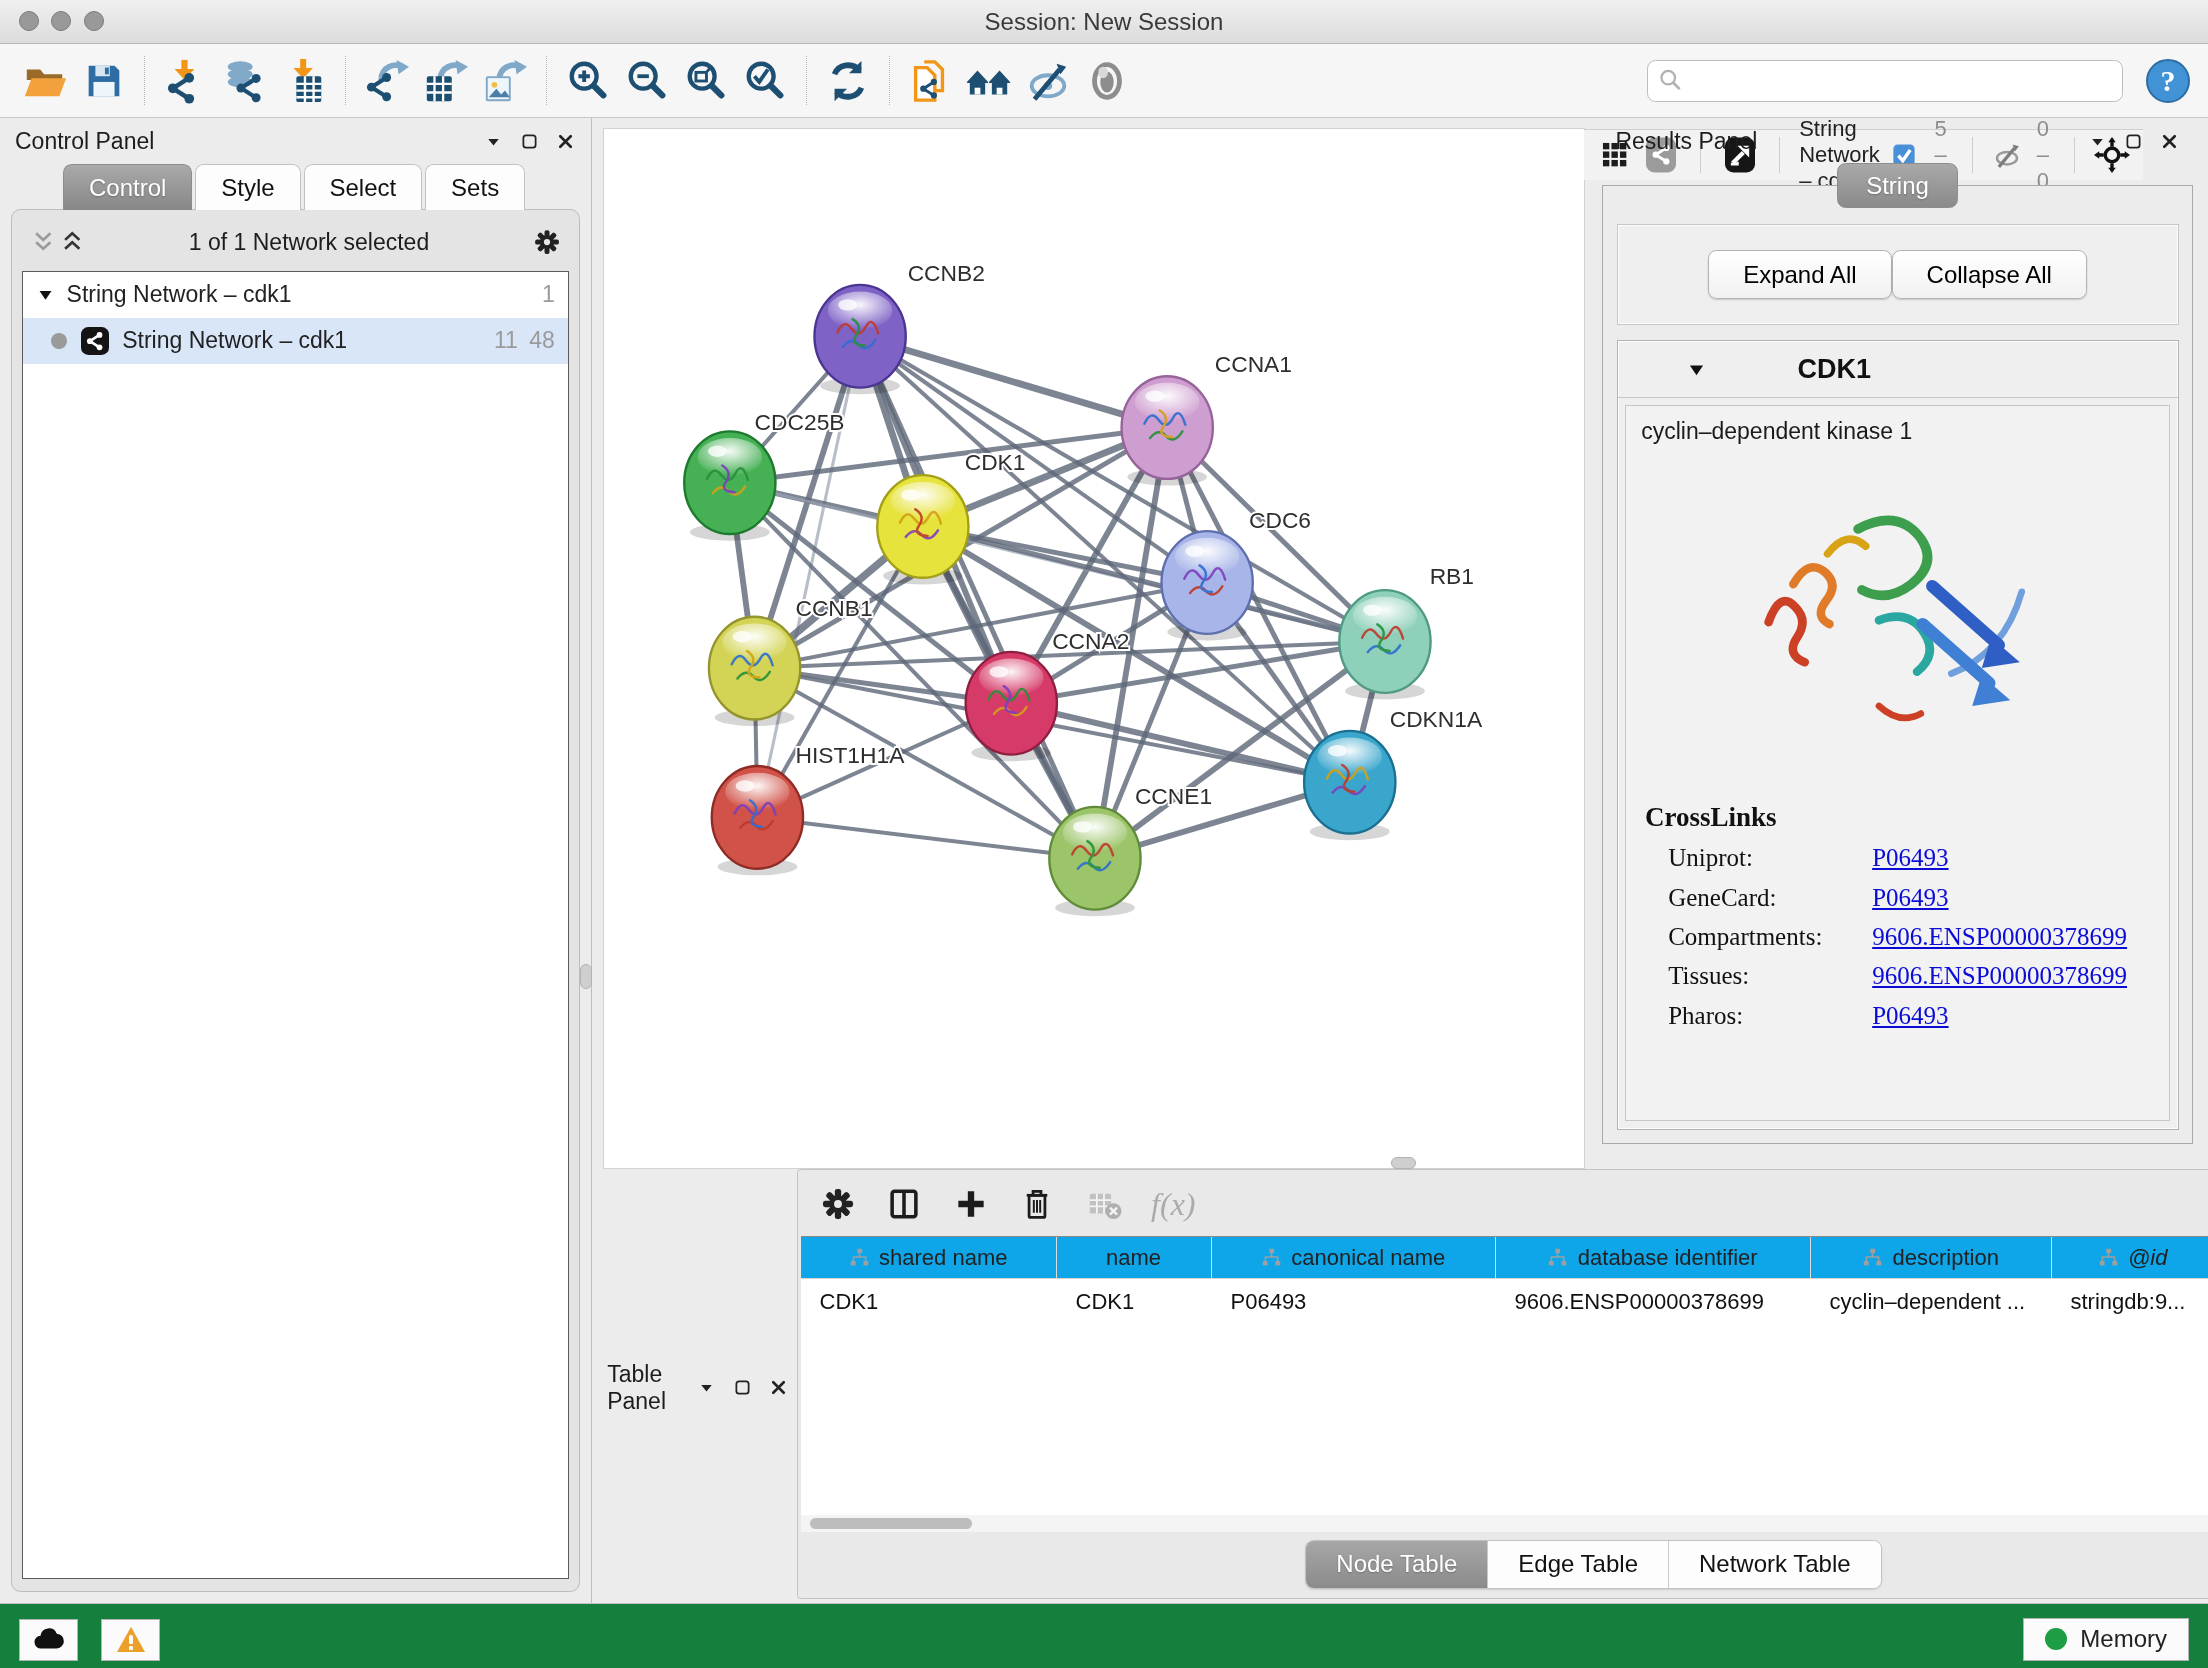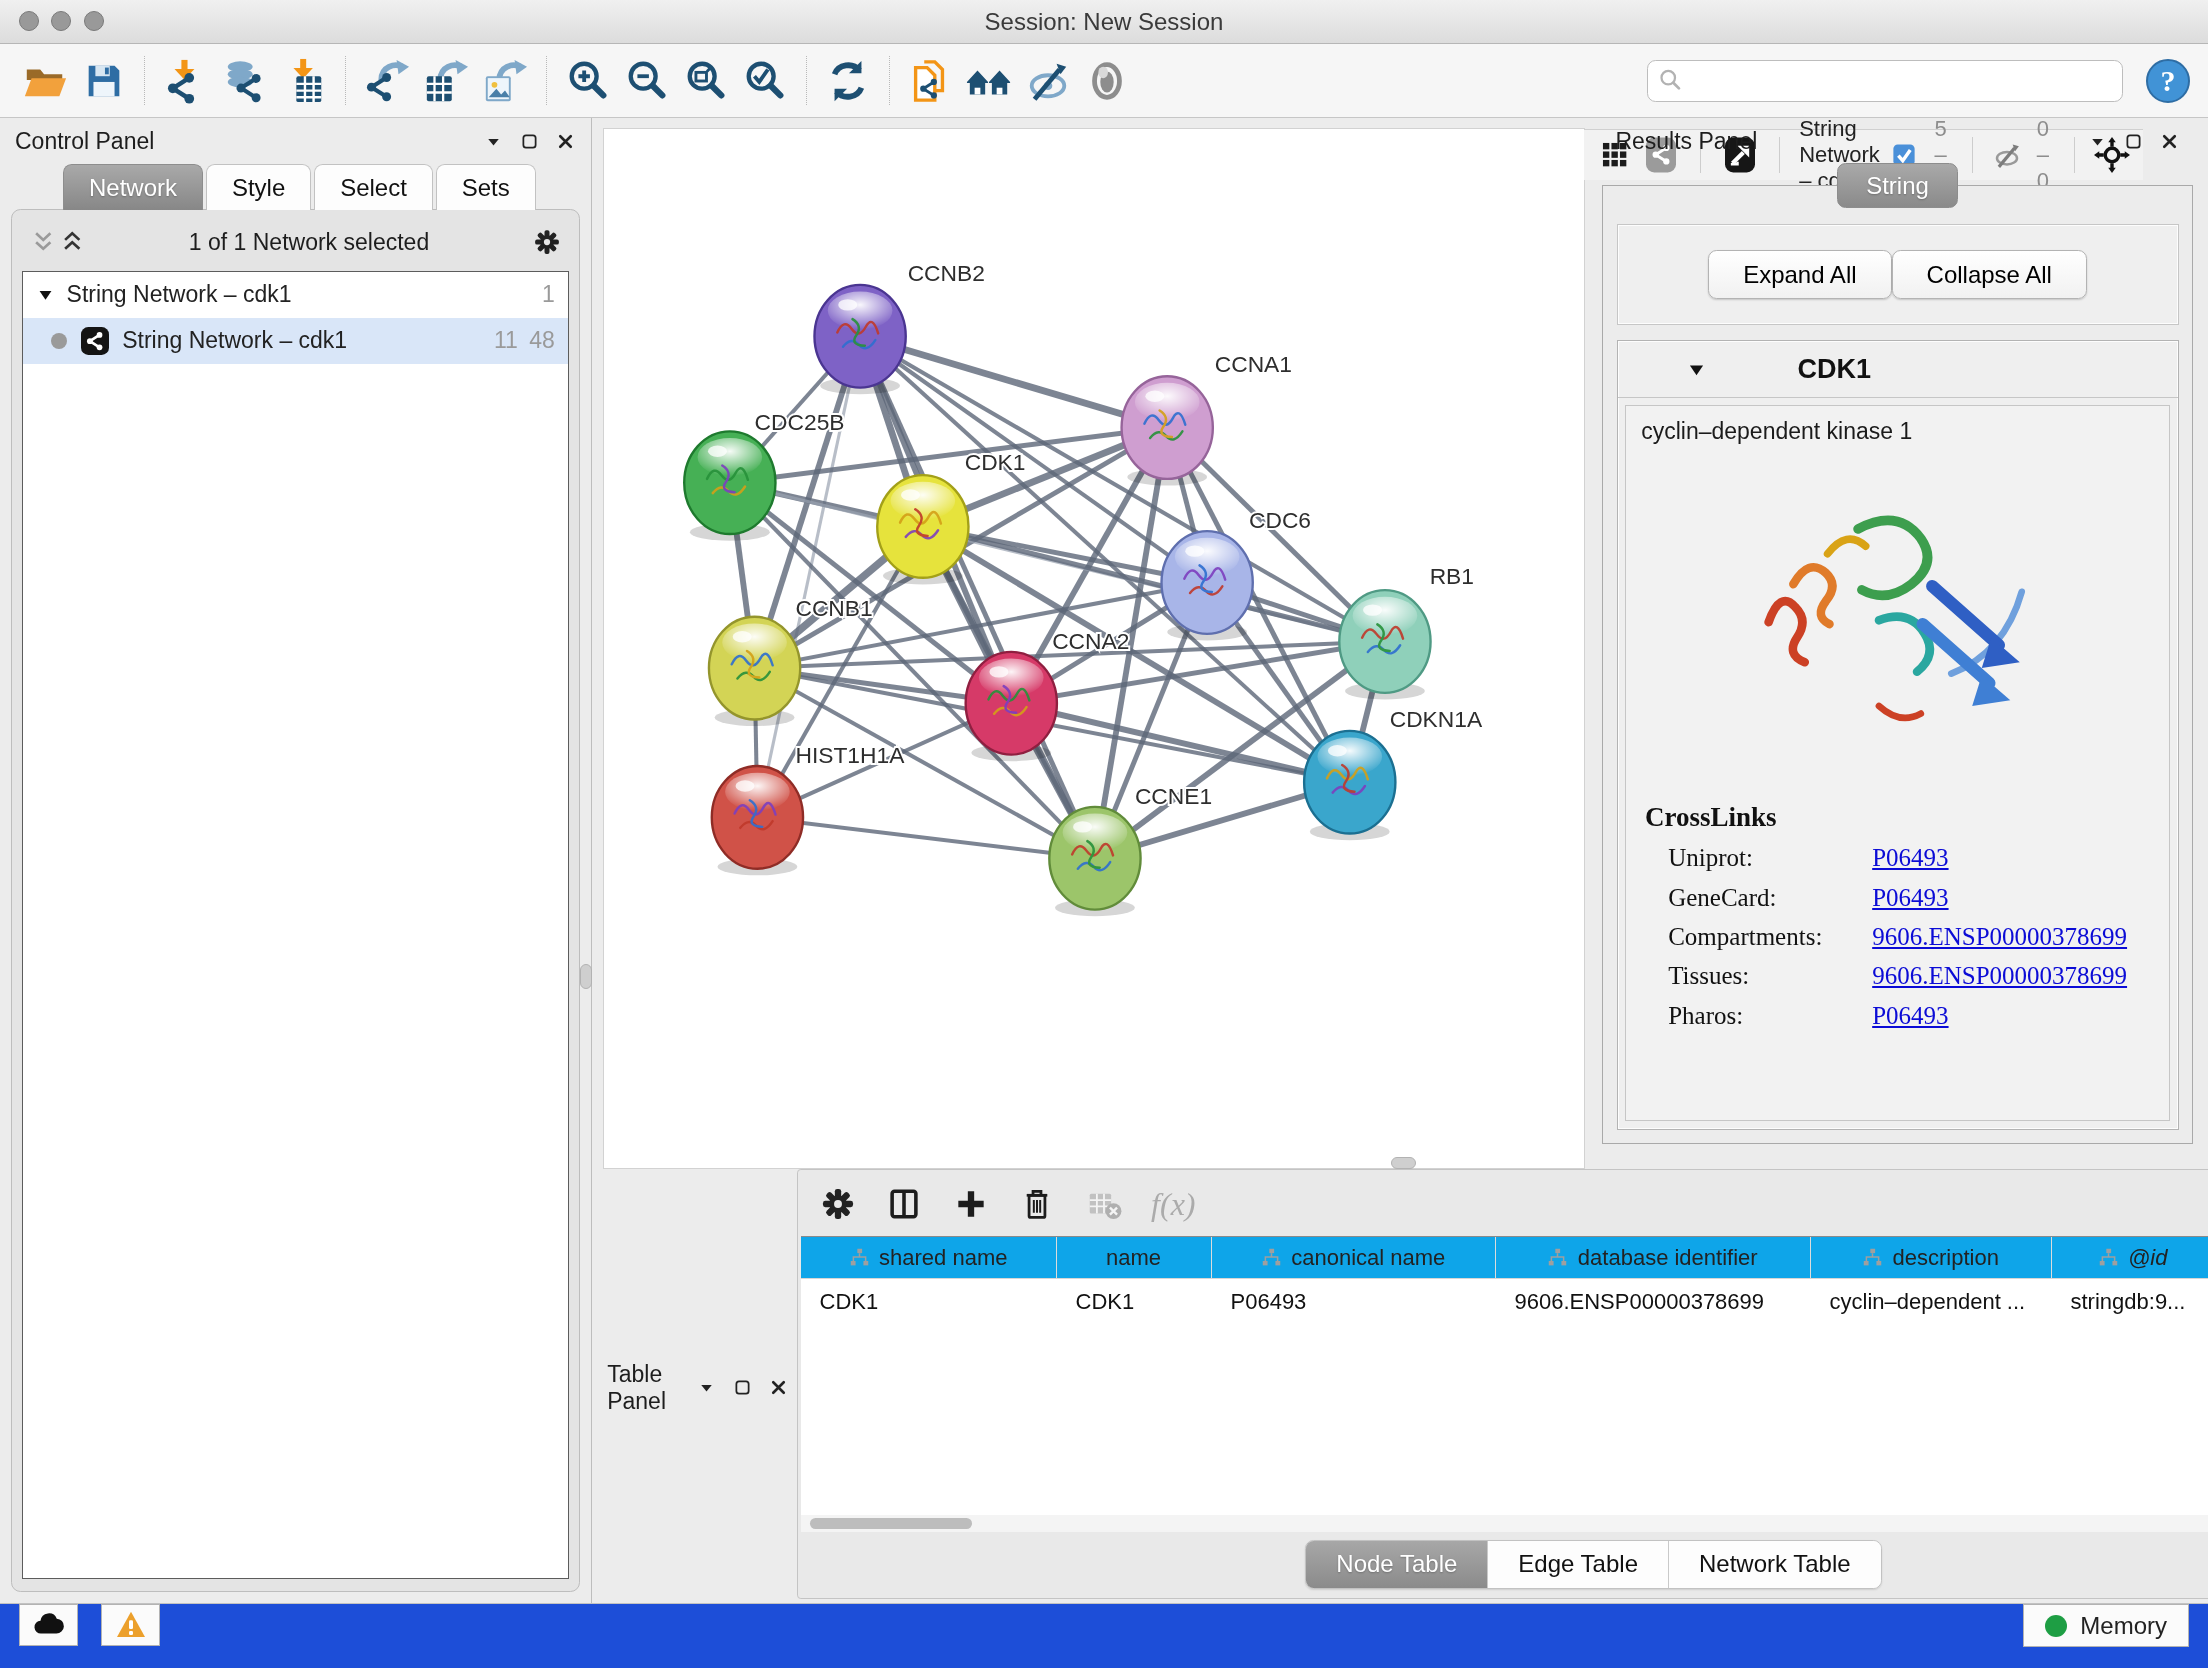--- a/index.html
+++ b/index.html
@@ -79,21 +79,21 @@
   .tbl-row{display:flex;height:46px;align-items:center;font-size:22px;color:#111;flex:none}
   .td{padding-left:19px;overflow:hidden;white-space:nowrap;flex:none}
   .hscroll{height:17px;background:#f4f4f4;margin:0 2.9px;position:relative;flex:none}
   .hthumb{position:absolute;left:9.5px;top:2.9px;width:162px;height:11.4px;border-radius:5.7px;background:#bdbdbd;cursor:pointer}
   .tp-tabs{display:flex;justify-content:center;padding:7.6px 0 9.5px 0}
   .tp-tabgroup{display:flex;border-radius:8.6px;overflow:hidden;border:1px solid #c2c2c2;box-shadow:0 1px 1.9px rgba(0,0,0,.12)}
   .tp-tab{font-size:24px;padding:9.5px 30px;background:#fdfdfd;color:#111;border-right:1px solid #c9c9c9;cursor:pointer}
   .tp-tab:last-child{border-right:none}
   .tp-tab.sel{background:linear-gradient(#a7a7a7,#8b8b8b);color:#fff;text-shadow:0 1px 1.9px rgba(0,0,0,.25)}
   
-  .statusbar{height:66px;background:#1d4ed8;border-top:1.9px solid #c2c2c2;display:flex;align-items:flex-start;padding:0 19px;gap:23px}
+  .statusbar{height:66px;background:#15803d;border-top:1.9px solid #c2c2c2;display:flex;align-items:flex-end;padding:8px 19px;gap:23px}
   .sb-btn{width:59px;height:42px;background:#fbfbfb;border:1.9px solid #b3b3b3;display:flex;align-items:center;justify-content:center;cursor:pointer}
   .memory-btn{margin-left:auto;display:flex;align-items:center;gap:13.3px;background:#fbfbfb;border:1.9px solid #b3b3b3;font-size:24px;padding:6.7px 21px;cursor:pointer}
   .green-dot{width:22px;height:22px;border-radius:50%;background:#1e9e44}
 </style>
 </head>
 <body>
 
 <div class="titlebar">
   <div class="traffic">
     <span class="tl"></span>
@@ -318,21 +318,21 @@
             <rect x="10" y="10" width="28" height="28" rx="6" fill="none" stroke="#222" stroke-width="4"></rect>
           </svg>
         </span>
       <span class="ph-btn">
           <svg viewBox="0 0 48 48" width="21" height="21">
             <path d="M12 12l24 24M36 12L12 36" stroke="#222" stroke-width="6" stroke-linecap="round"></path>
           </svg>
         </span>
     </div>
     <div class="cp-tabs">
-      <span class="tab sel">Network</span>
+      <span class="tab sel">Control</span>
       <span class="tab">Style</span>
       <span class="tab">Select</span>
       <span class="tab">Sets</span>
     </div>
     <div class="cp-box">
       <div class="cp-selector">
         <span class="ph-btn">
             <svg viewBox="0 0 48 48" width="28.5" height="28.5">
               <g fill="none" stroke="#9a9a9a" stroke-width="4.5">
                 <path d="M12 9l12 11 12-11"></path>

